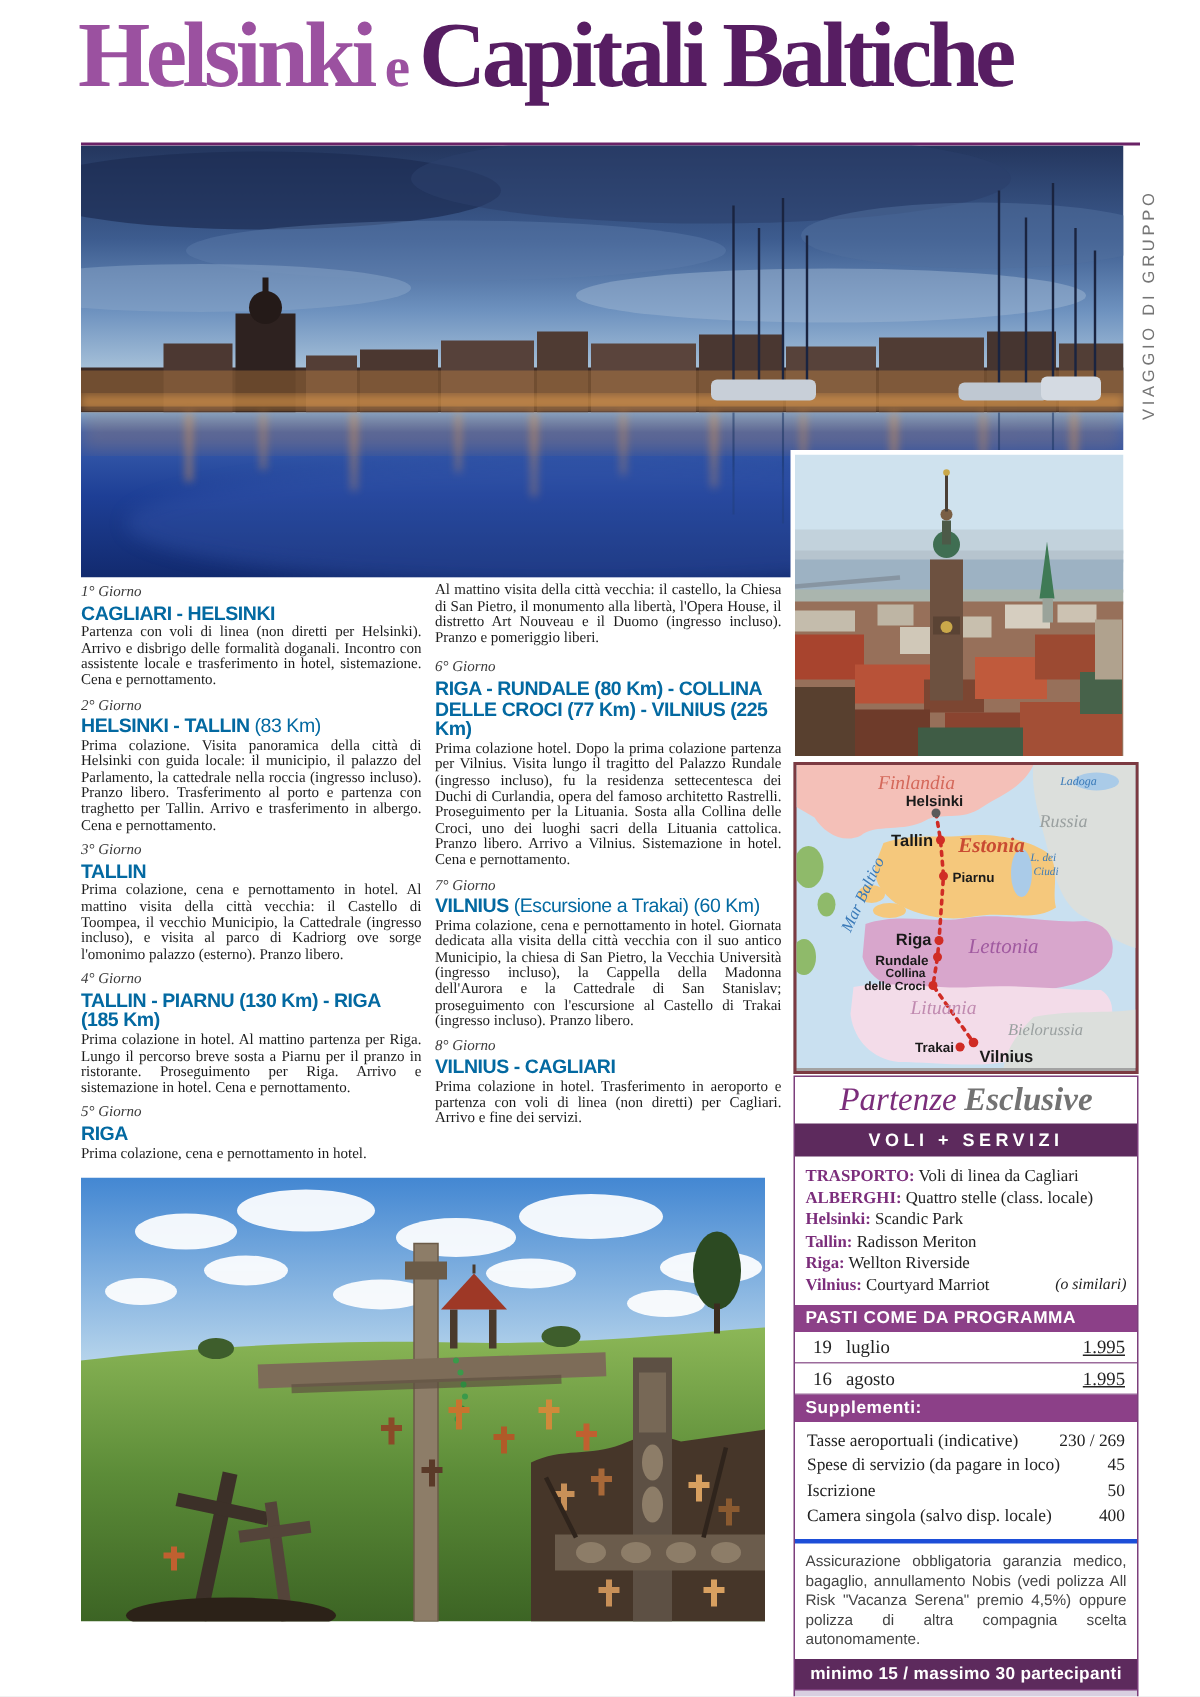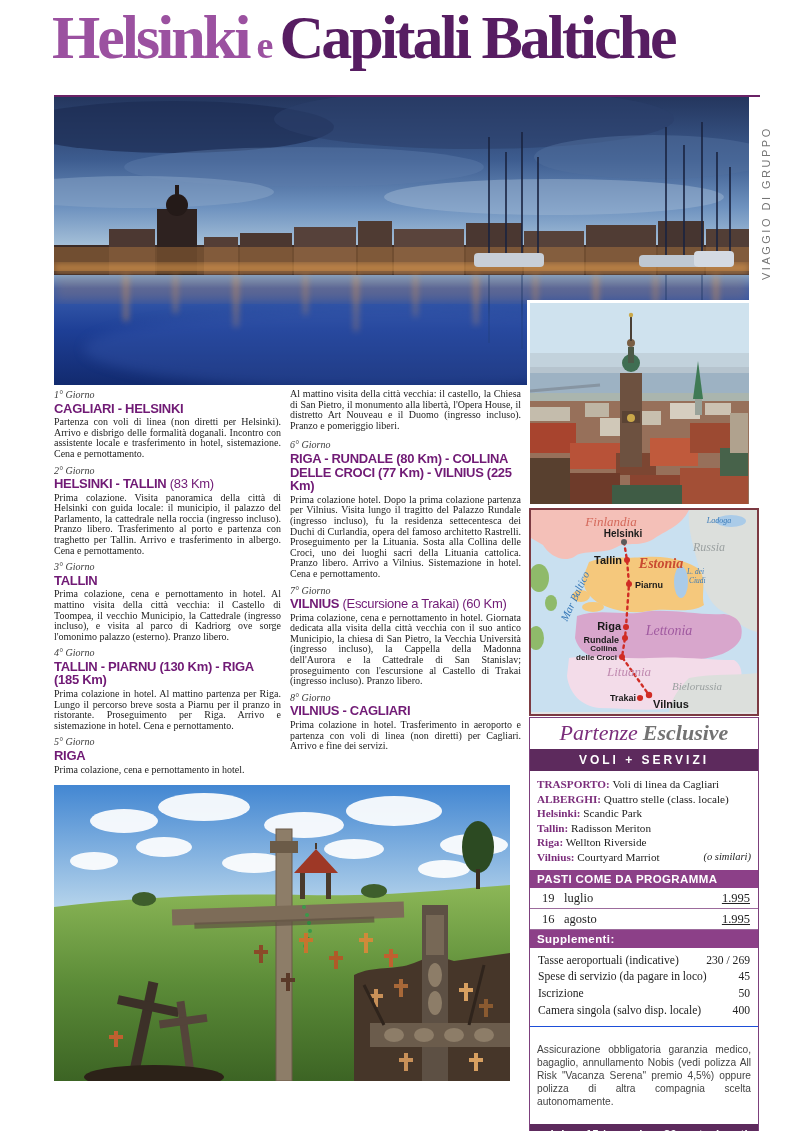--- a/index.html
+++ b/index.html
@@ -18,47 +18,47 @@
   
   .photo-helsinki{position:absolute;left:54px;top:97px;width:695px;height:288px;}
   .photo-riga{position:absolute;left:527px;top:300px;width:225px;height:207px;background:#fff;padding:3px;box-sizing:border-box;}
   .photo-crosses{position:absolute;left:54px;top:785px;width:456px;height:296px;}
   
   .col{position:absolute;top:389px;}
   .col1{left:54px;width:227px;}
   .col2{left:290px;width:231px;}
   .day{margin-bottom:5px;}
   .day-num{font-style:italic;font-size:10px;color:#3a3a3a;line-height:1.15;}
-  .day-title{font-family:"Liberation Sans",sans-serif;font-weight:bold;font-size:13px;color:#701a75;
+  .day-title{font-family:"Liberation Sans",sans-serif;font-weight:bold;font-size:13px;color:#0369a1;
       letter-spacing:-0.3px;line-height:1.05;margin:1px 0 2px;}
   .day-title .extra{font-weight:normal;}
   .day-body{font-size:10px;line-height:1.06;text-align:justify;color:#1c1c1c;}
   .cont-par{margin-bottom:8px;}
   
-  .map-box{position:absolute;left:529px;top:508px;width:230px;height:208px;border:2px solid #7c3a42;box-sizing:border-box;background:#e5e5e5;}
+  .map-box{position:absolute;left:529px;top:508px;width:230px;height:208px;border:2px solid #7c3a42;box-sizing:border-box;background:#a3a3a3;}
   
   .pricing{position:absolute;left:529px;top:717px;width:230px;border:1px solid #7c3f7c;box-sizing:border-box;background:#fff;}
   .pe-header{text-align:center;padding:3px 0 4px;font-size:22px;line-height:1.1;}
   .pe-header .pe1{font-style:italic;color:#7b2d7b;font-family:"Liberation Serif",serif;}
   .pe-header .pe2{font-style:italic;font-weight:bold;color:#737373;font-family:"Liberation Serif",serif;margin-left:5px;}
   .bar{font-family:"Liberation Sans",sans-serif;color:#fff;font-weight:bold;}
   .bar.dark{background:#5d2a5d;text-align:center;font-size:12px;letter-spacing:3px;padding:4px 0;}
   .bar.med{background:#8c4088;font-size:11.5px;letter-spacing:0.4px;padding:3px 0 3px 7px;}
   .bar.darkc{background:#5d2a5d;text-align:center;font-size:11.5px;letter-spacing:0.2px;padding:4px 0;}
   .info{padding:6px 7px 5px;font-size:11.2px;line-height:1.3;color:#222;}
   .info .ilab{font-weight:bold;color:#7b2d7b;}
   .info .inote{float:right;font-style:italic;font-size:10.5px;}
   .dep-row{display:flex;align-items:baseline;padding:3px 8px 2px 12px;border-bottom:1px solid #9c6b9c;font-size:12.5px;color:#222;}
   .dep-day{width:22px;}
   .dep-month{flex:1;}
   .dep-price{text-align:center;text-decoration:underline;}
   .sups{padding:5px 8px 6px;font-size:11.6px;color:#222;}
   .sup-row{display:flex;line-height:1.45;}
   .sup-label{flex:1;}
-  .insurance{border-top:1px solid #1d4ed8;padding:16px 7px;font-family:"Liberation Sans",sans-serif;
+  .insurance{border-top:3px solid #1d4ed8;padding:6px 7px;font-family:"Liberation Sans",sans-serif;
       font-size:10.2px;line-height:1.28;color:#444;text-align:justify;}
   .assist{background:#d9cfe1;border-top:1px solid #7c3f7c;padding:7px 8px 9px;display:flex;gap:8px;align-items:center;
       font-family:"Liberation Sans",sans-serif;font-size:11.8px;line-height:1.22;color:#422150;}
   svg text{font-family:"Liberation Sans",sans-serif;}
   .map-country{font-family:"Liberation Serif",serif;font-style:italic;}
   .map-city{font-weight:bold;fill:#1a1a1a;}
 </style>
 </head>
 <body>
 

